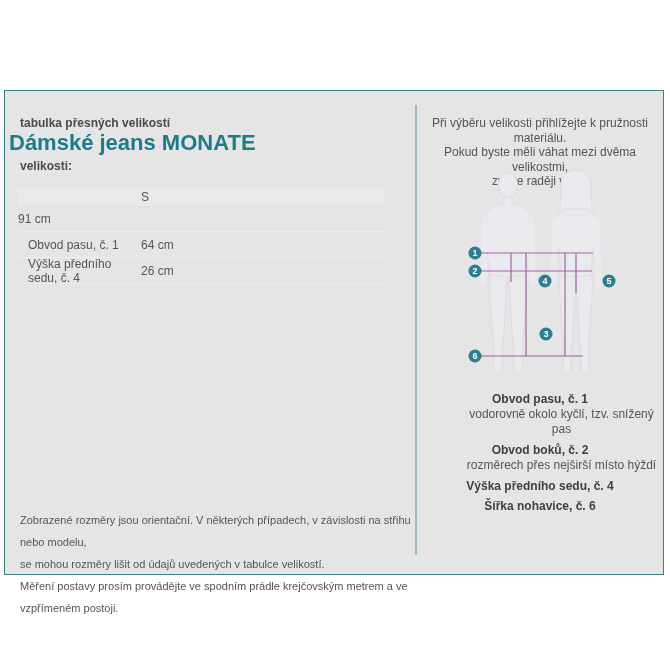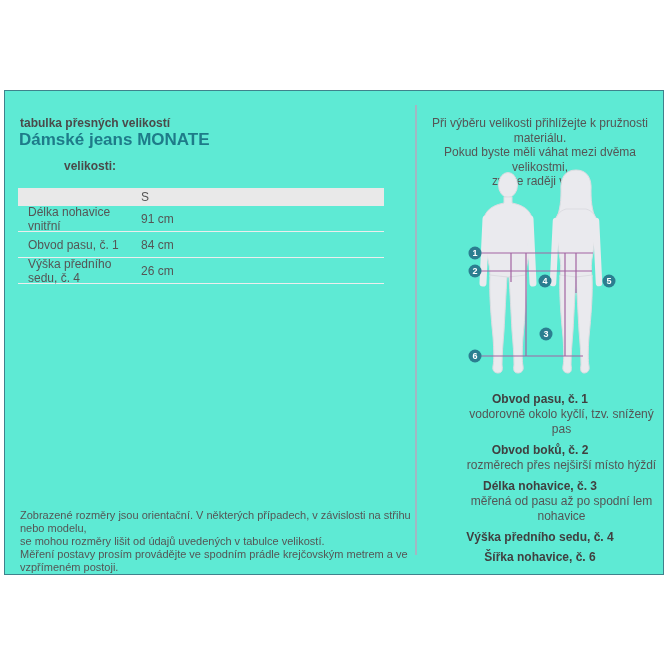--- a/index.html
+++ b/index.html
@@ -1,35 +1,35 @@
 <!DOCTYPE html>
 <html><head>
 <meta charset="utf-8">
 <style>
   * { margin:0; padding:0; box-sizing:border-box; }
   html,body { width:670px; height:670px; background:#ffffff;
     font-family:"Liberation Sans", sans-serif; }
   .panel { position:absolute; left:4px; top:90px; width:660px; height:485px;
-    border:1px solid #3f828c; background:#5eead4; }
+    border:1px solid #3f828c; background:#e5e5e5; }
   .abs { position:absolute; }
 
   
   .eyebrow { left:15px; top:25px; font-size:12px; font-weight:bold; color:#4a4a4a; }
-  .title   { left:14px; top:39px; font-size:17px; font-weight:bold; color:#1e7b89; }
-  .sizes-label { left:15px; top:68px; font-size:12px; font-weight:bold; color:#4a4a4a;margin-left:44px; }
+  .title   { left:4px; top:39px; font-size:22px; font-weight:bold; color:#1e7b89; }
+  .sizes-label { left:15px; top:68px; font-size:12px; font-weight:bold; color:#4a4a4a; }
 
   .size-table { left:13px; top:97px; width:366px; font-size:12px; color:#555; }
   .t-row { display:flex; align-items:center; height:26px; border-bottom:1px solid #ededed; }
   .t-head { height:18px; background:#e9e9e9; border-bottom:none; }
   .c-label { width:123px; padding-left:10px; }
   .c-value { width:54px; text-align:center; }
   .t-row .c-value { text-align:left; }
 
   .disclaimer { left:15px; top:418px; width:392px; font-size:11px; color:#555;
-    line-height:13px; }
+    line-height:22px; }
 
   
   .divider { left:410px; top:14px; width:2px; height:450px; background:#a2b7c2; }
   .advice { left:411px; top:25px; width:248px; text-align:center; font-size:12px;
     color:#555; line-height:14.5px; }
   .figure { left:450px; top:74px; width:180px; height:220px; }
 
   .legend { left:411px; top:301px; width:248px; text-align:center; font-size:12px; }
   .legend-item { margin-bottom:6px; }
   .legend-title { font-weight:bold; color:#404040; line-height:15px; }
@@ -45,26 +45,25 @@
   <div class="abs eyebrow">tabulka přesných velikostí</div>
   <div class="abs title">Dámské jeans MONATE</div>
   <div class="abs sizes-label">velikosti:</div>
 
   <div class="abs size-table">
     <div class="t-row t-head">
       <div class="c-label"></div>
       <div class="c-value">S</div>
     </div>
     <div class="t-row">
-      <div class="c-label">Délka nohavice vnitřní</div>
       <div class="c-value">91 cm</div>
     </div>
     <div class="t-row">
       <div class="c-label">Obvod pasu, č. 1</div>
-      <div class="c-value">84 cm</div>
+      <div class="c-value">64 cm</div>
     </div>
     <div class="t-row">
       <div class="c-label">Výška předního sedu, č. 4</div>
       <div class="c-value">26 cm</div>
     </div>
   </div>
 
   <div class="abs disclaimer">
     <div>Zobrazené rozměry jsou orientační. V některých případech, v závislosti na střihu nebo modelu,</div>
     <div>se mohou rozměry lišit od údajů uvedených v tabulce velikostí.</div>
@@ -139,24 +138,20 @@
 
   <div class="abs legend">
     <div class="legend-item">
       <div class="legend-title">Obvod pasu, č. 1</div>
       <div class="legend-desc">vodorovně okolo kyčlí, tzv. snížený pas</div>
     </div>
     <div class="legend-item">
       <div class="legend-title">Obvod boků, č. 2</div>
       <div class="legend-desc">rozměrech přes nejširší místo hýždí</div>
     </div>
-    <div class="legend-item">
-      <div class="legend-title">Délka nohavice, č. 3</div>
-      <div class="legend-desc">měřená od pasu až po spodní lem nohavice</div>
-    </div>
     <div class="legend-item no-desc">
       <div class="legend-title">Výška předního sedu, č. 4</div>
 
     </div>
     <div class="legend-item no-desc">
       <div class="legend-title">Šířka nohavice, č. 6</div>
 
     </div>
   </div>
 

